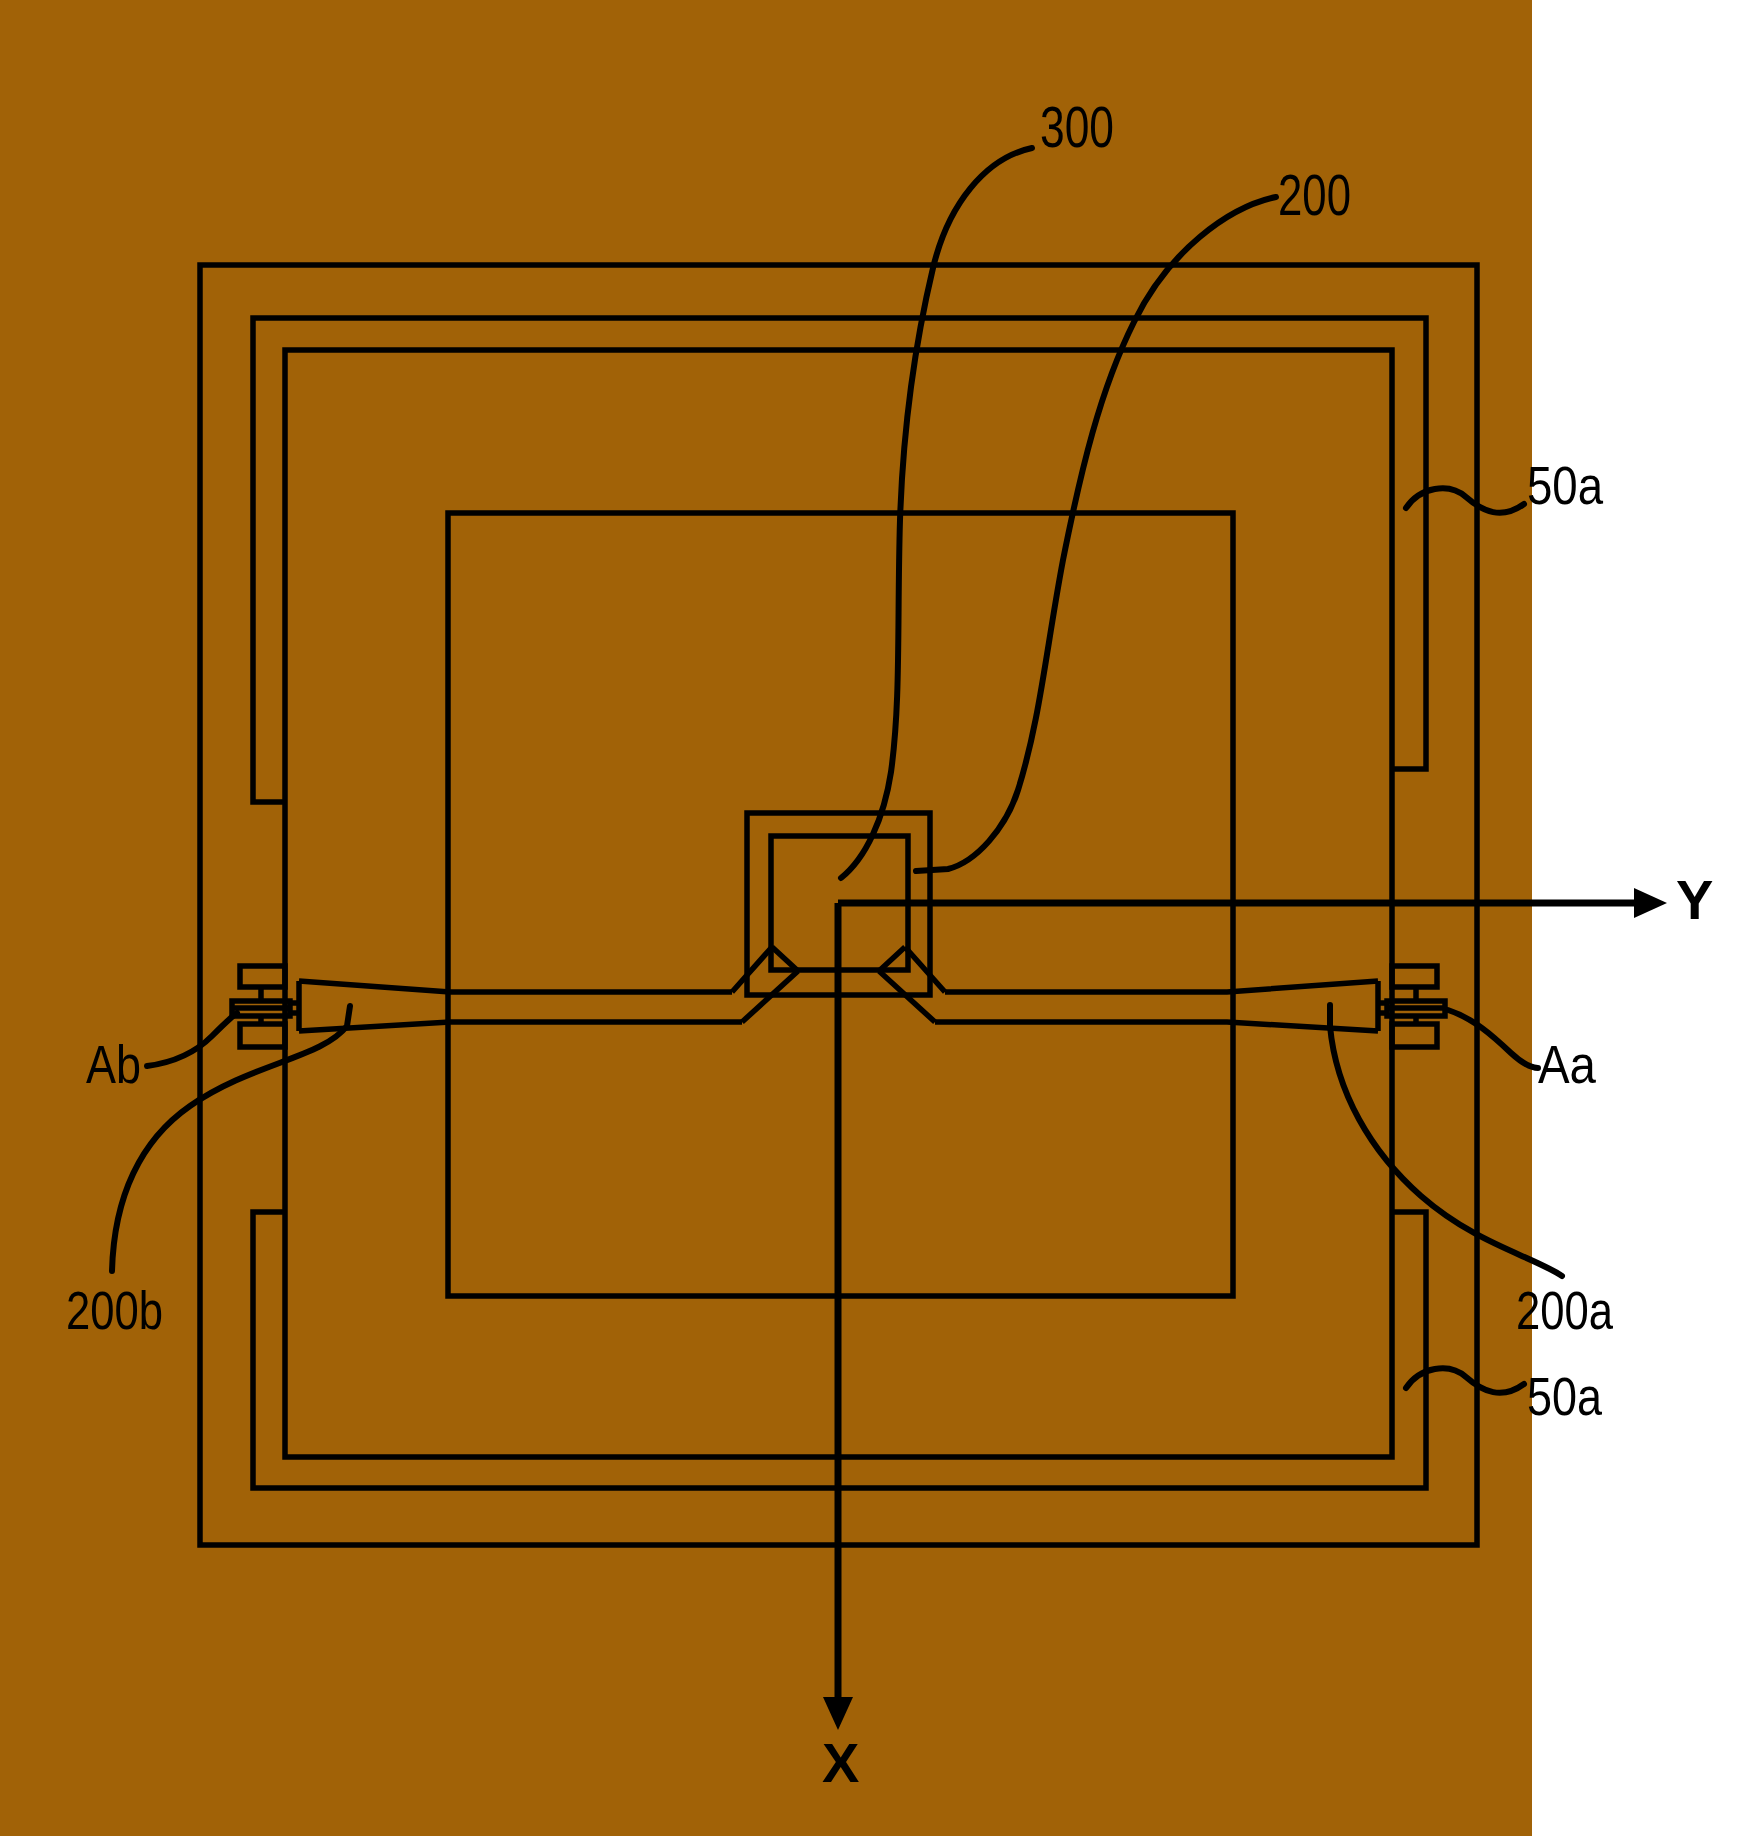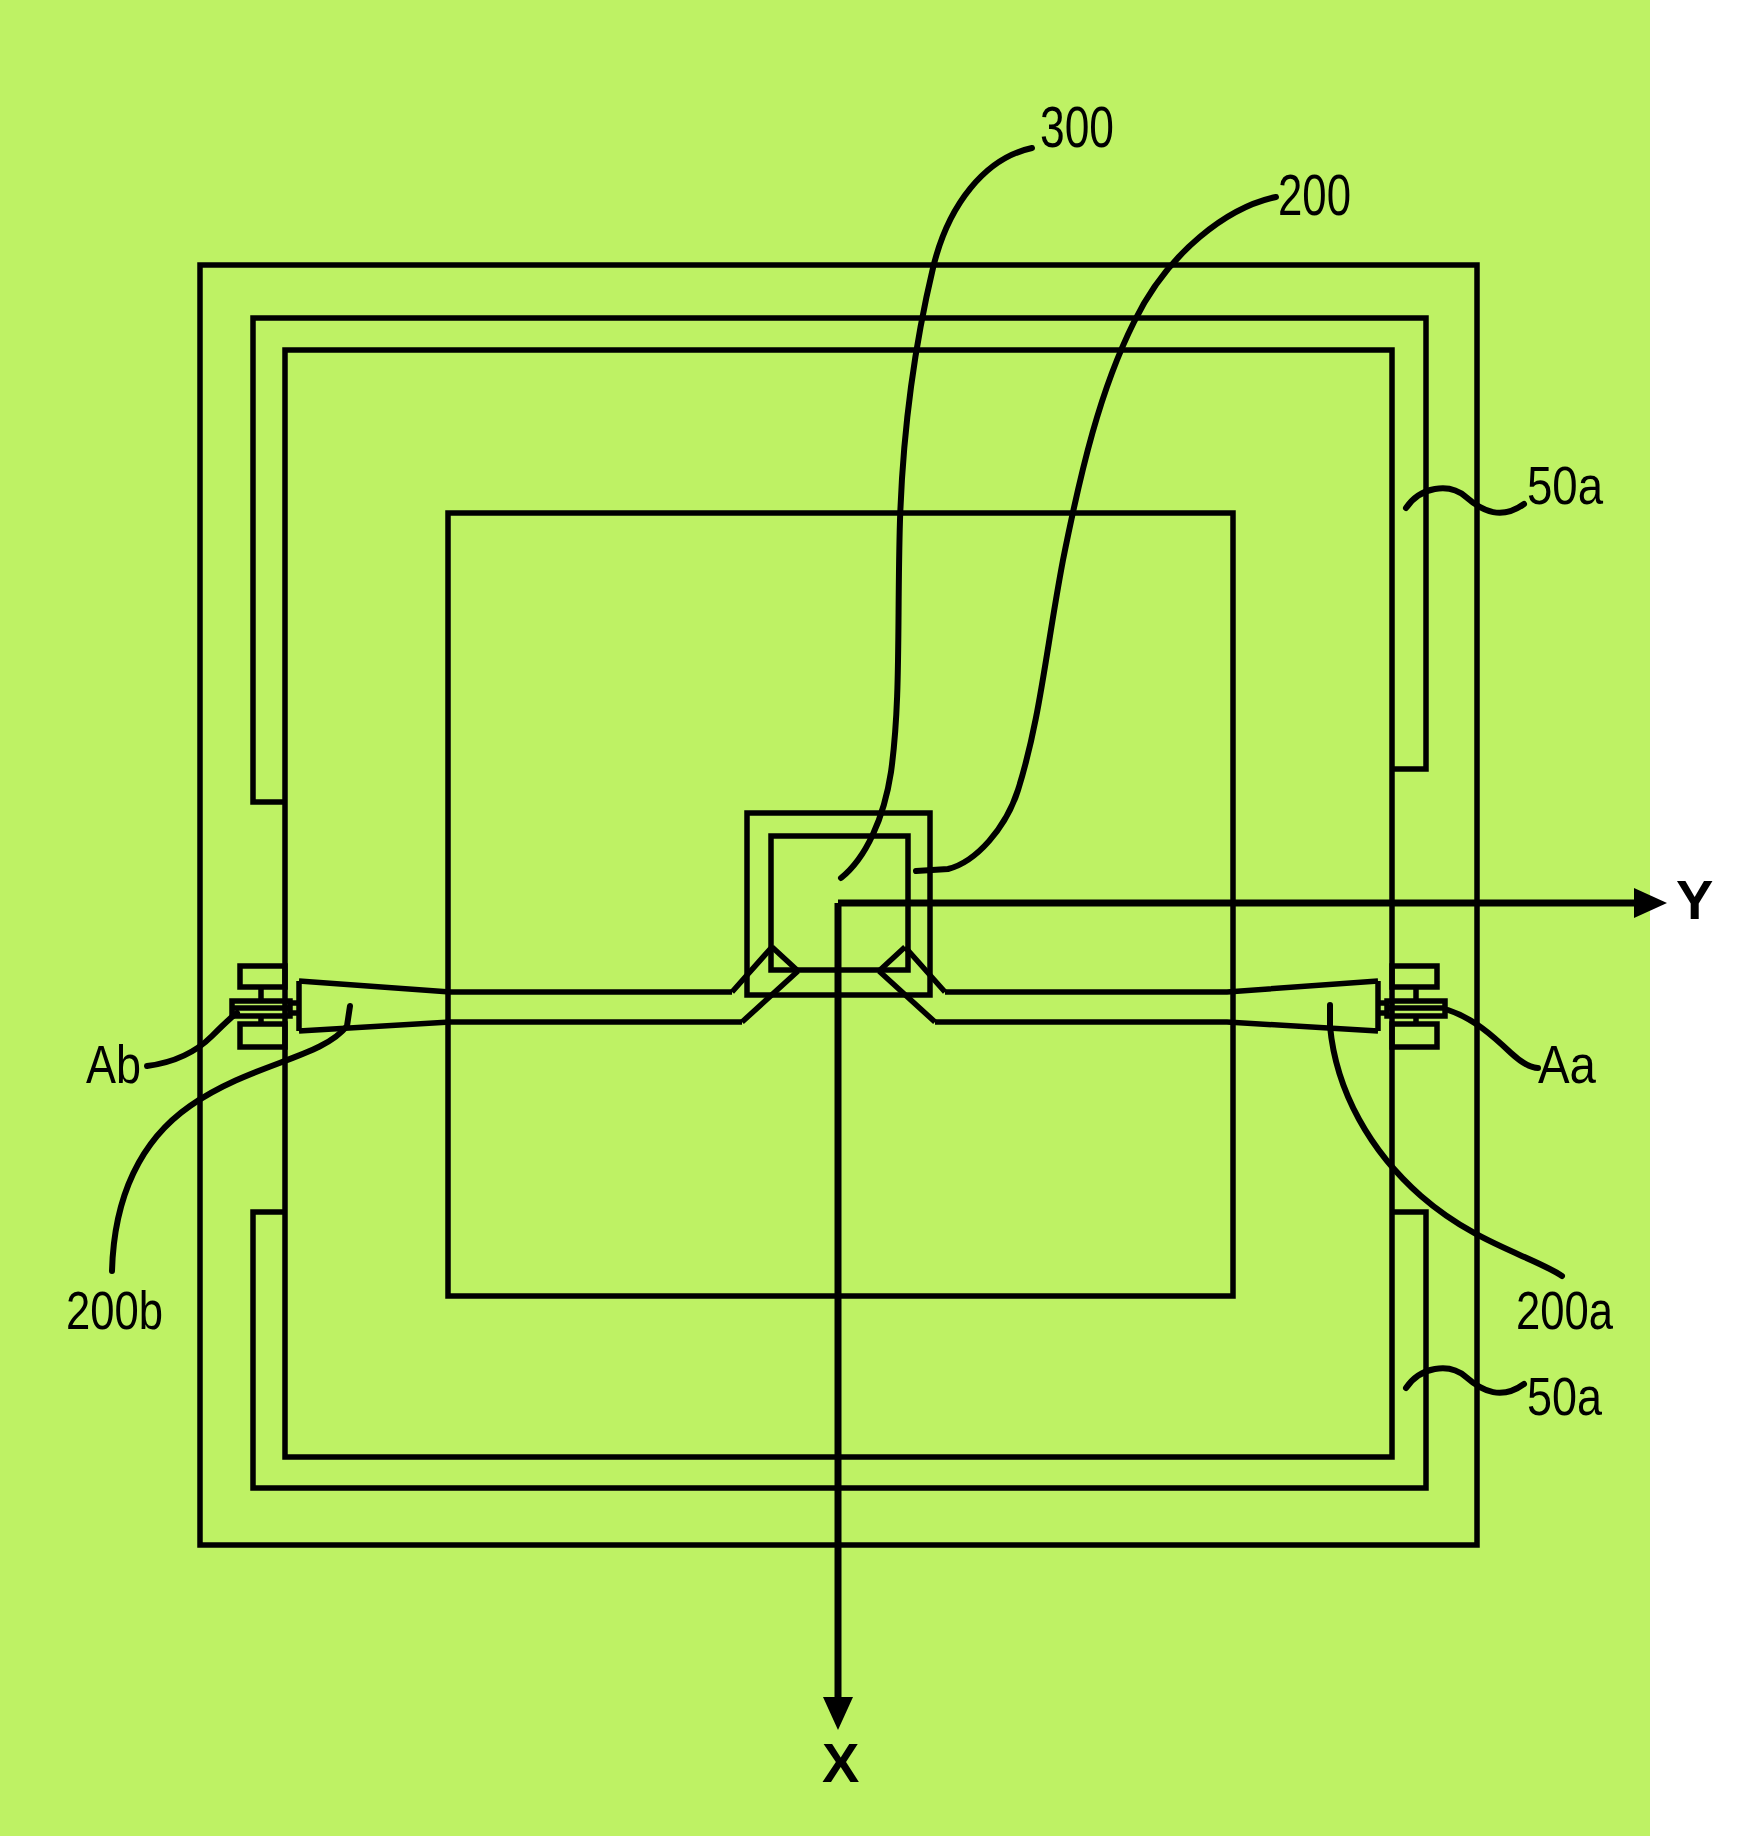--- a/index.html
+++ b/index.html
@@ -1,23 +1,23 @@
 <!DOCTYPE html>
 <html><head>
 <meta charset="utf-8">
 <style>
   html, body {
     margin: 0;
     padding: 0;
     background: #ffffff;
   }
   .figure-wrap {
-    width: 1650px;
+    width: 1532px;
     height: 1836px;
-    background: #bef264;
+    background: #a16207;
     font-family: "Liberation Sans", sans-serif;
   }
   svg { display: block; }
   .struct {
     fill: none;
     stroke: #000000;
     stroke-width: 5.5;
     stroke-linejoin: miter;
   }
   .leader {

